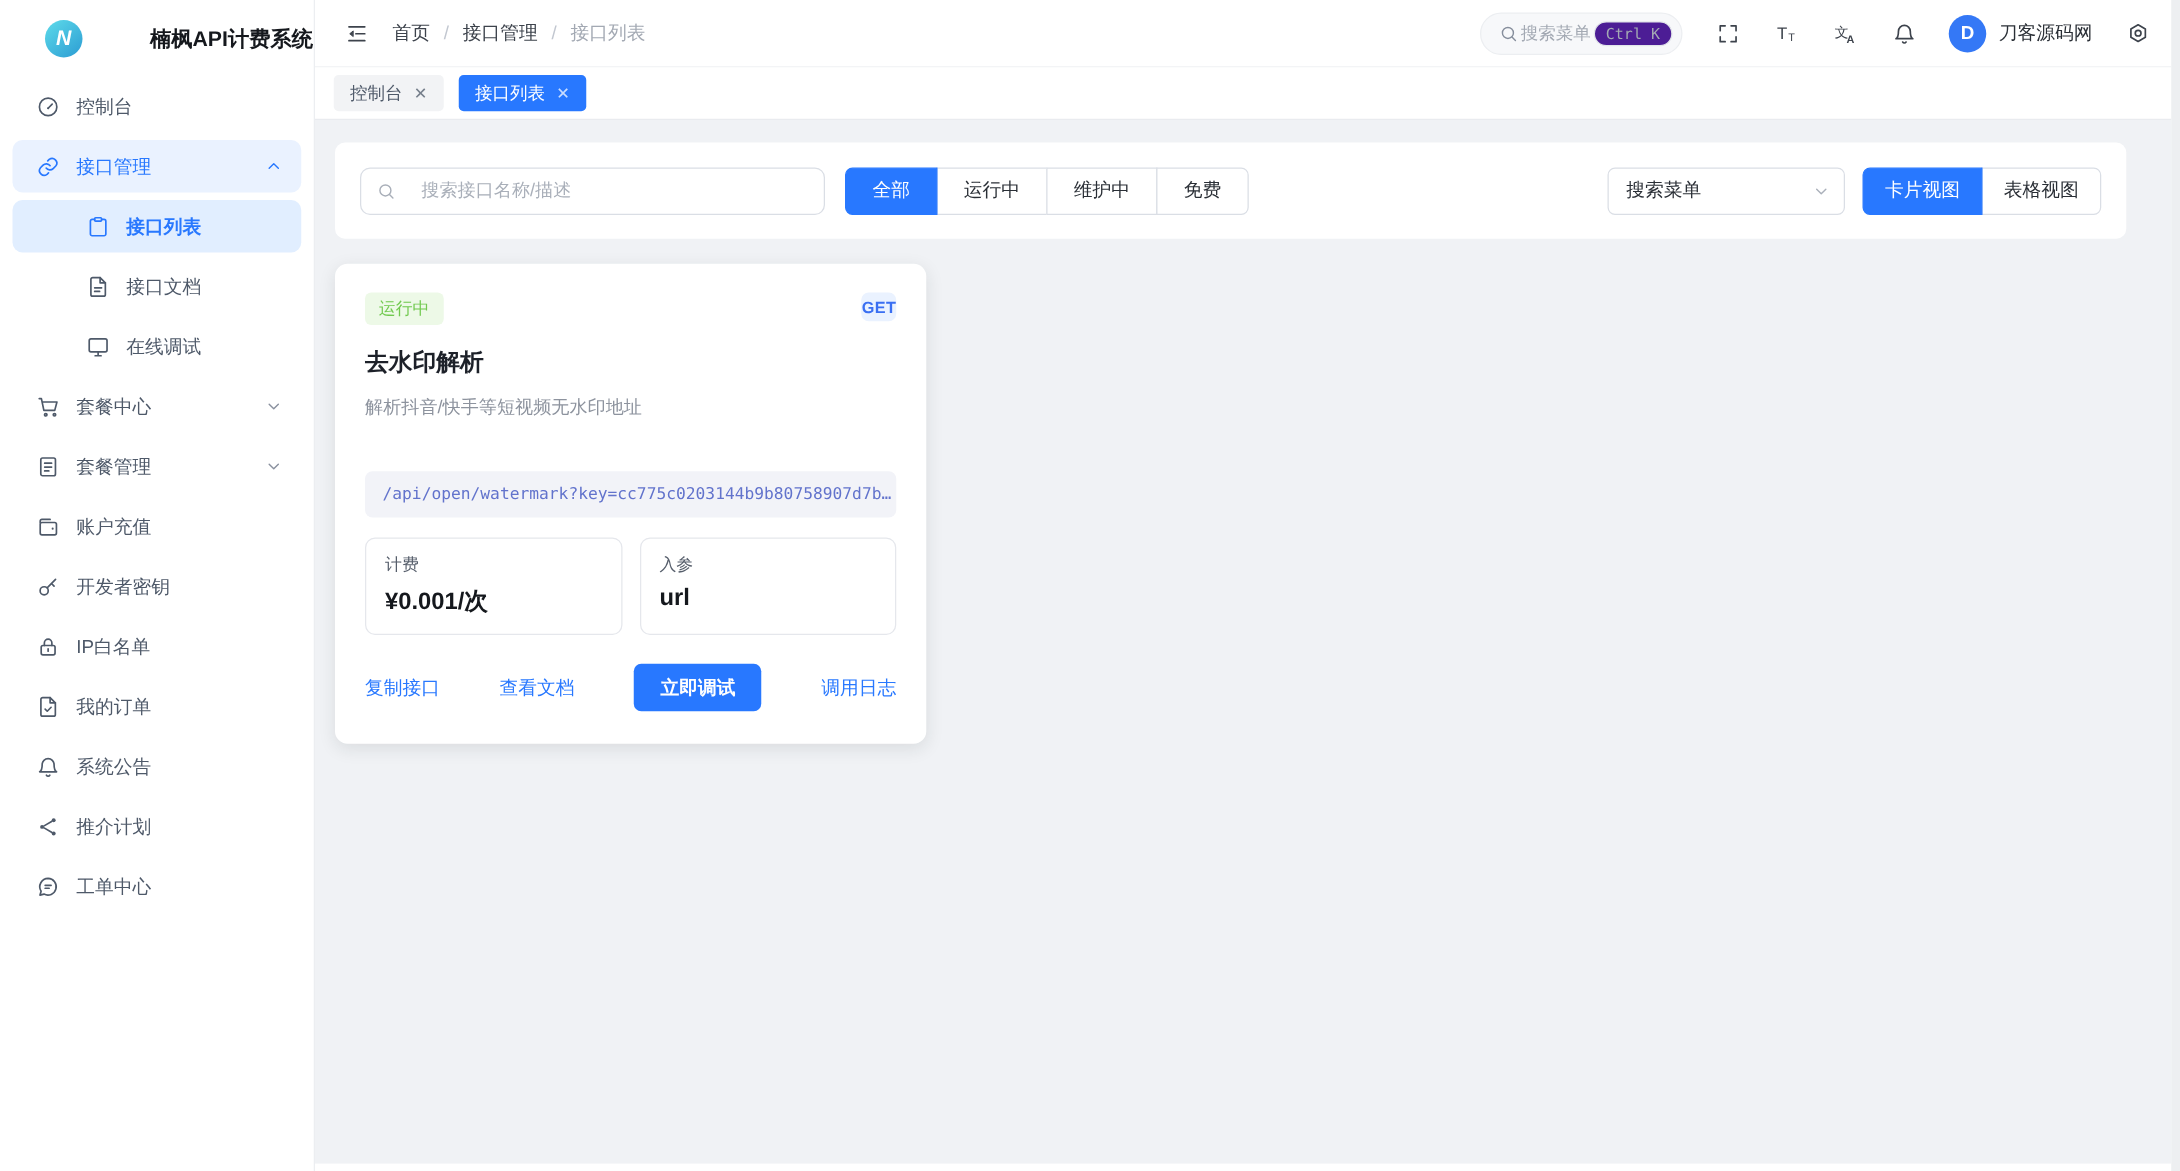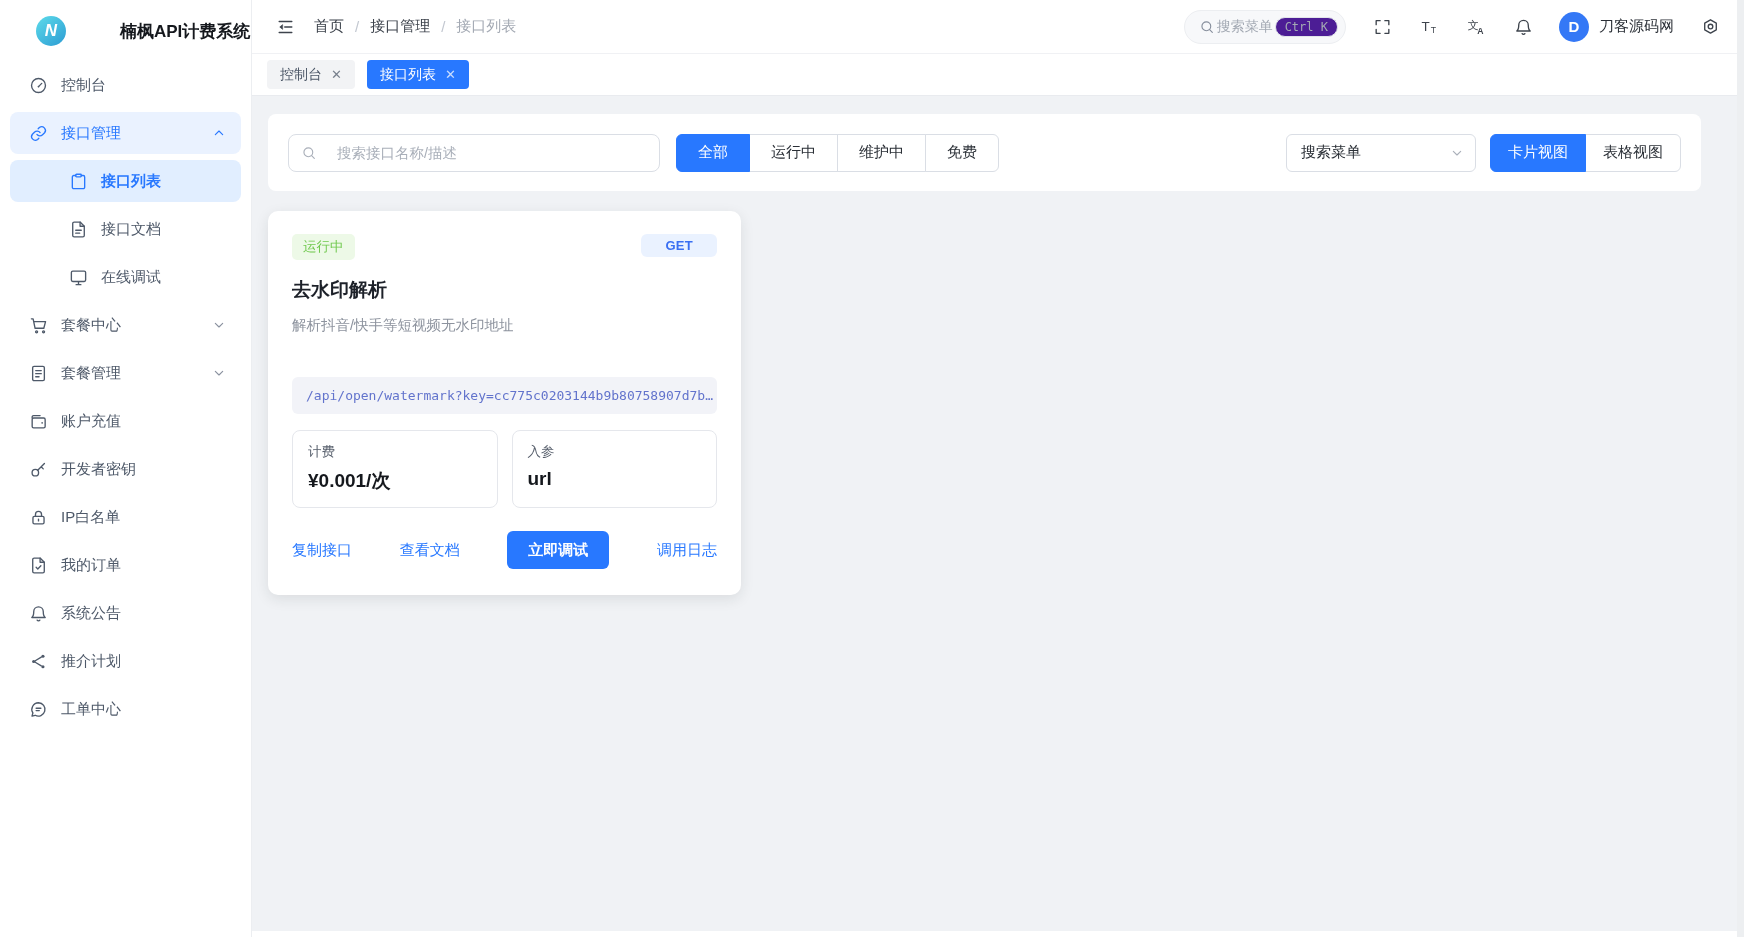--- a/index.html
+++ b/index.html
@@ -64,21 +64,21 @@
 .view-toggle{display:flex;}
 .view-btn{height:38px;padding:0 17px;font-size:15px;border:1px solid #dadee5;background:#fff;color:#2a2f36;cursor:pointer;margin-left:-1px;font-family:inherit;white-space:nowrap;}
 .view-btn:first-child{border-radius:6px 0 0 6px;margin-left:0;}
 .view-btn:last-child{border-radius:0 6px 6px 0;}
 .view-btn.active{background:#2878ff;border-color:#2878ff;color:#fff;position:relative;z-index:1;}
 
 
 .api-card{width:473px;margin-top:20px;background:#fff;border-radius:10px;padding:23px 24px 26px;box-shadow:0 4px 14px rgba(31,35,41,.10);}
 .card-top{display:flex;justify-content:space-between;align-items:flex-start;}
 .status-badge{background:#edf9e7;color:#71c94f;font-size:13.5px;padding:4px 11px;border-radius:5px;}
-.method-badge{background:#eaf2ff;color:#3a6ff2;font-size:13px;font-weight:700;padding:4px 24px;border-radius:6px;letter-spacing:.3px;}
+.method-badge{background:#eaf2ff;color:#3a6ff2;font-size:13px;font-weight:700;padding:4px 0;border-radius:6px;letter-spacing:.3px;}
 .api-title{font-size:19px;font-weight:700;color:#1d2129;margin-top:17px;}
 .api-desc{font-size:14.5px;color:#8d939e;margin-top:13px;}
 .endpoint{margin-top:42px;background:#f2f3f8;border-radius:6px;padding:11px 14px;font-family:"DejaVu Sans Mono","Liberation Mono",monospace;font-size:13px;color:#6273cc;white-space:nowrap;overflow:hidden;cursor:pointer;}
 .stats{display:flex;gap:14px;margin-top:16px;}
 .stat-box{flex:1;border:1px solid #e5e7ec;border-radius:8px;padding:12px 15px 13px;}
 .stat-label{font-size:13.5px;color:#565e6b;}
 .stat-value{font-size:19px;font-weight:700;color:#15181d;margin-top:7px;}
 .actions{display:flex;align-items:center;justify-content:space-between;margin-top:23px;}
 .action-link{color:#2878ff;font-size:15px;cursor:pointer;background:none;border:none;font-family:inherit;padding:0;}
 .action-primary{background:#2878ff;color:#fff;border:none;border-radius:6px;height:38px;padding:0 21px;font-size:15px;font-weight:600;cursor:pointer;font-family:inherit;}

